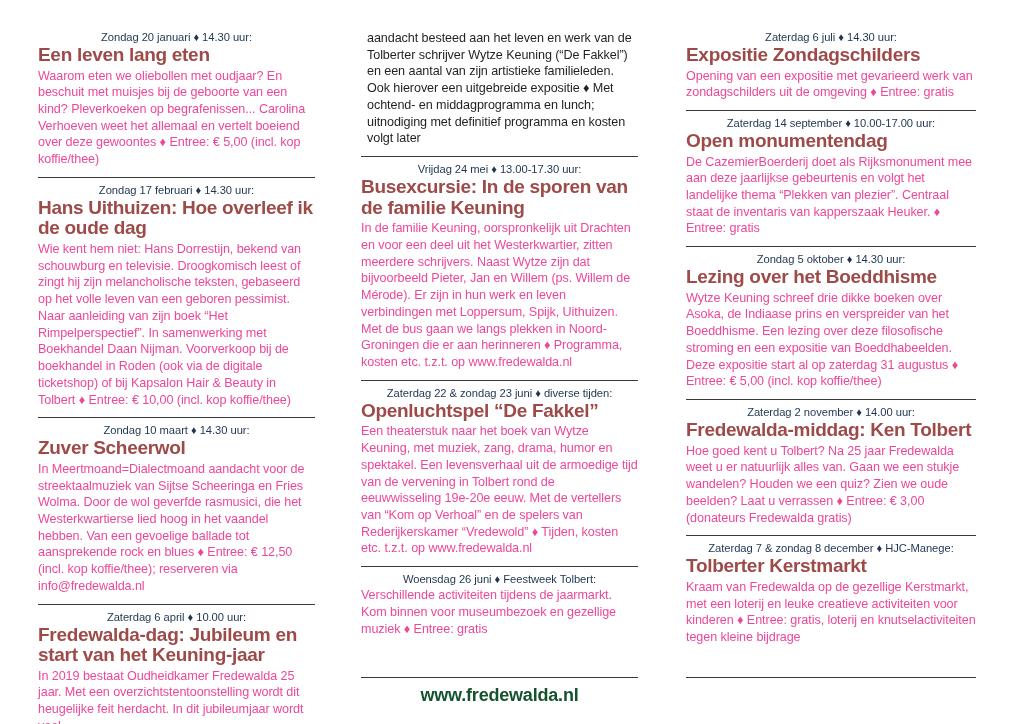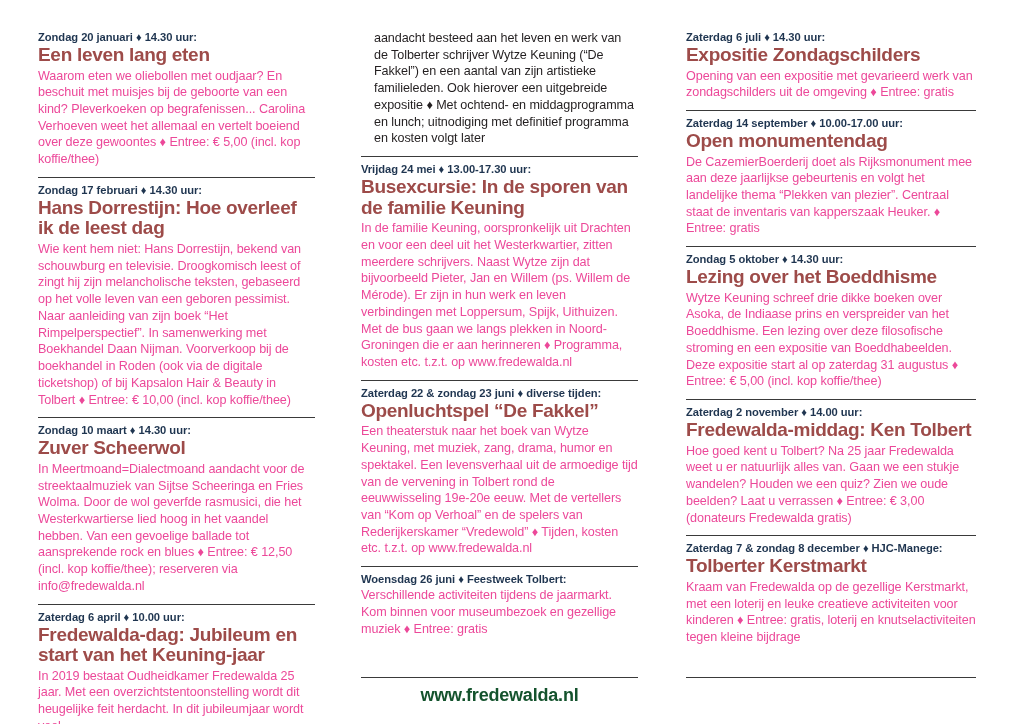--- a/index.html
+++ b/index.html
@@ -41,46 +41,47 @@
   }
   .rule {
     border: 0;
     border-top: 1.4px solid #3a3a3a;
     margin: 9px 0 5px 0;
     width: 100%;
   }
 
   .date-line {
     font-size: 11.2px;
-    font-weight: bold;
+    font-weight: normal;
     color: #1f3550;
     letter-spacing: -0.05px;
     line-height: 1.25;
     margin: 0 0 1px 0;
+    text-align: center;
   }
   .title {
     font-size: 19px;
     font-weight: bold;
     color: #9d4b49;
     line-height: 1.08;
     letter-spacing: -0.3px;
     margin: 1px 0 2px 0;
   }
   .body-text {
     font-size: 12.6px;
     line-height: 1.33;
     color: #ec4899;
     margin: 0;
     letter-spacing: -0.08px;
   }
   .cont-text {
     font-size: 12.6px;
     line-height: 1.33;
     color: #231f20;
-    margin: 0 0 2px 13px;
+    margin: 0 0 2px 6px;
     letter-spacing: -0.08px;
   }
 
   .footer-row {
     position: absolute;
     left: 38px;
     right: 20px;
     bottom: 18px;
     display: flex;
   }
@@ -117,21 +118,21 @@
       <div class="event first">
 
         <div class="date-line">Zondag 20 januari ♦ 14.30 uur:</div>
         <div class="title">Een leven lang eten</div>
         <div class="body-text">Waarom eten we oliebollen met oudjaar? En beschuit met muisjes bij de geboorte van een kind? Pleverkoeken op begrafenissen... Carolina Verhoeven weet het allemaal en vertelt boeiend over deze gewoontes ♦ Entree: € 5,00 (incl. kop koffie/thee)</div>
       </div>
 
       <div class="event">
         <hr class="rule">
         <div class="date-line">Zondag 17 februari ♦ 14.30 uur:</div>
-        <div class="title">Hans Dorrestijn: Hoe overleef ik de leest dag</div>
+        <div class="title">Hans Uithuizen: Hoe overleef ik de oude dag</div>
         <div class="body-text">Wie kent hem niet: Hans Dorrestijn, bekend van schouwburg en televisie. Droogkomisch leest of zingt hij zijn melancholische teksten, gebaseerd op het volle leven van een geboren pessimist. Naar aanleiding van zijn boek “Het Rimpelperspectief”. In samenwerking met Boekhandel Daan Nijman. Voorverkoop bij de boekhandel in Roden (ook via de digitale ticketshop) of bij Kapsalon Hair &amp; Beauty in Tolbert ♦ Entree: € 10,00 (incl. kop koffie/thee)</div>
       </div>
 
       <div class="event">
         <hr class="rule">
         <div class="date-line">Zondag 10 maart ♦ 14.30 uur:</div>
         <div class="title">Zuver Scheerwol</div>
         <div class="body-text">In Meertmoand=Dialectmoand aandacht voor de streektaalmuziek van Sijtse Scheeringa en Fries Wolma. Door de wol geverfde rasmusici, die het Westerkwartierse lied hoog in het vaandel hebben. Van een gevoelige ballade tot aansprekende rock en blues ♦ Entree: € 12,50 (incl. kop koffie/thee); reserveren via info@fredewalda.nl</div>
       </div>
 

